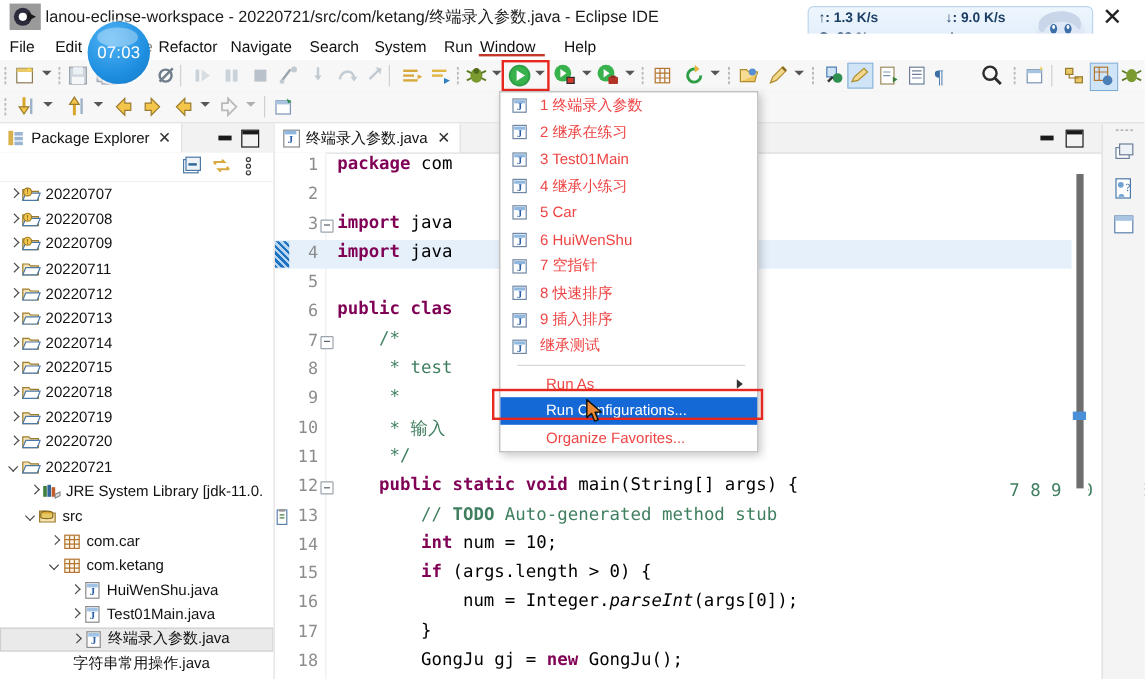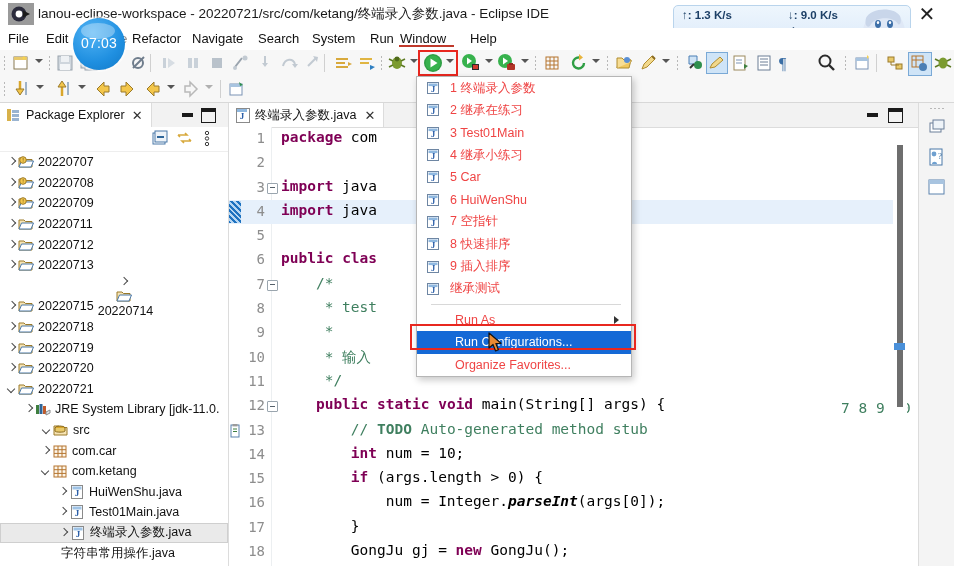--- a/index.html
+++ b/index.html
@@ -98,21 +98,21 @@
   .cline{position:relative;height:24.3px;white-space:pre;}
   .cline .ln{position:absolute;left:0;top:3px;width:36px;text-align:right;color:#8d8d8d;font-size:14px;}
   .cline .fold{position:absolute;left:38px;top:7px;width:9px;height:9px;border:1px solid #9aa5ae;
     border-radius:1px;background:#fff;}
   .cline .fold::before{content:"";position:absolute;left:1.5px;top:3.5px;width:5px;height:1px;background:#55606a;}
   .cline .src{position:absolute;left:52px;top:2px;color:#000;}
   .cline.hl{background:#e6f0fb;}
   .kw{color:#7f0055;font-weight:bold;}
   .cmt{color:#3f7f5f;}
   .todo{color:#3f7f5f;font-weight:bold;}
-  .ital{font-style:italic;font-weight:bold;}
+  .ital{font-style:italic;}
   .cursor-mark{position:absolute;left:0;width:12px;height:22px;
     background-image:repeating-linear-gradient(45deg,#1e72c0 0 2px,#b7d6f2 2px 4px);}
   .warn-ic{position:absolute;left:0px;width:12px;height:14px;}
 
   .vscroll{position:absolute;right:12px;top:26px;width:14px;height:437px;background:#fff;}
   .vscroll .thumb{position:absolute;left:4px;top:16px;width:6px;height:262px;background:#6e6e6e;}
   .hmark{position:absolute;right:14px;top:240px;width:11px;height:7px;background:#4a90d9;}
 
   
   .rightbar{position:absolute;left:918px;top:103px;width:36px;height:463px;background:#f4f4f4;
@@ -568,21 +568,21 @@
         </div>
         <div class="trow" style="padding-left: 6px;">
           <span class="arrow r"></span>
           <span style="display: inline-block; width: 16px; height: 16px; flex: 0 0 16px; position: relative;"><svg width="16" height="16" viewBox="0 0 16 16">
       <path d="M1 13 V4 h5 l1.5 1.5 H14 V13 Z" fill="#f7e4b4" stroke="#9b7a2a"></path>
       <path d="M1 13 L3.5 7 H15.5 L13 13 Z" fill="#ffffff" stroke="#4a79a8"></path>
 
     </svg></span>
           <span class="tlabel">20220713</span>
         </div>
-        <div class="trow" style="padding-left: 19px; flex-direction: column;">
+        <div class="trow" style="padding-left: 6px;">
           <span class="arrow r"></span>
           <span style="display: inline-block; width: 16px; height: 16px; flex: 0 0 16px; position: relative;"><svg width="16" height="16" viewBox="0 0 16 16">
       <path d="M1 13 V4 h5 l1.5 1.5 H14 V13 Z" fill="#f7e4b4" stroke="#9b7a2a"></path>
       <path d="M1 13 L3.5 7 H15.5 L13 13 Z" fill="#ffffff" stroke="#4a79a8"></path>
 
     </svg></span>
           <span class="tlabel">20220714</span>
         </div>
         <div class="trow" style="padding-left: 6px;">
           <span class="arrow r"></span>
@@ -632,21 +632,21 @@
         <div class="trow" style="padding-left: 23px;">
           <span class="arrow r"></span>
           <span style="display: inline-block; width: 16px; height: 16px; flex: 0 0 16px; position: relative;"><svg width="16" height="16" viewBox="0 0 16 16">
       <rect x="1" y="4" width="3" height="9" fill="#3f7f3f"></rect>
               <rect x="4.5" y="3" width="3" height="10" fill="#2f6699"></rect>
       <rect x="8" y="5" width="3" height="8" fill="#c05a2a"></rect>
       <path d="M11 11 l4 -2 l0 3 l-4 2z" fill="#e0e5ea" stroke="#8a8a8a"></path>
             </svg></span>
           <span class="tlabel">JRE System Library [jdk-11.0.</span>
         </div>
-        <div class="trow" style="padding-left: 41px;">
+        <div class="trow" style="padding-left: 20px;">
           <span class="arrow d"></span>
           <span style="display: inline-block; width: 16px; height: 16px; flex: 0 0 16px; position: relative;"><svg width="16" height="16" viewBox="0 0 16 16">
       <path d="M1 13 V4 h5 l1.5 1.5 H14 V13 Z" fill="#f7e4b4" stroke="#9b7a2a"></path>
       <ellipse cx="7" cy="6" rx="5" ry="2" fill="#d9a62b" stroke="#8a6a1f"></ellipse>
       <path d="M2 6 v3 c0 1.5 10 1.5 10 0 V6" fill="#e8c96a" stroke="#8a6a1f"></path>
             </svg></span>
           <span class="tlabel">src</span>
         </div>
         <div class="trow" style="padding-left: 40px;">
           <span class="arrow r"></span>

